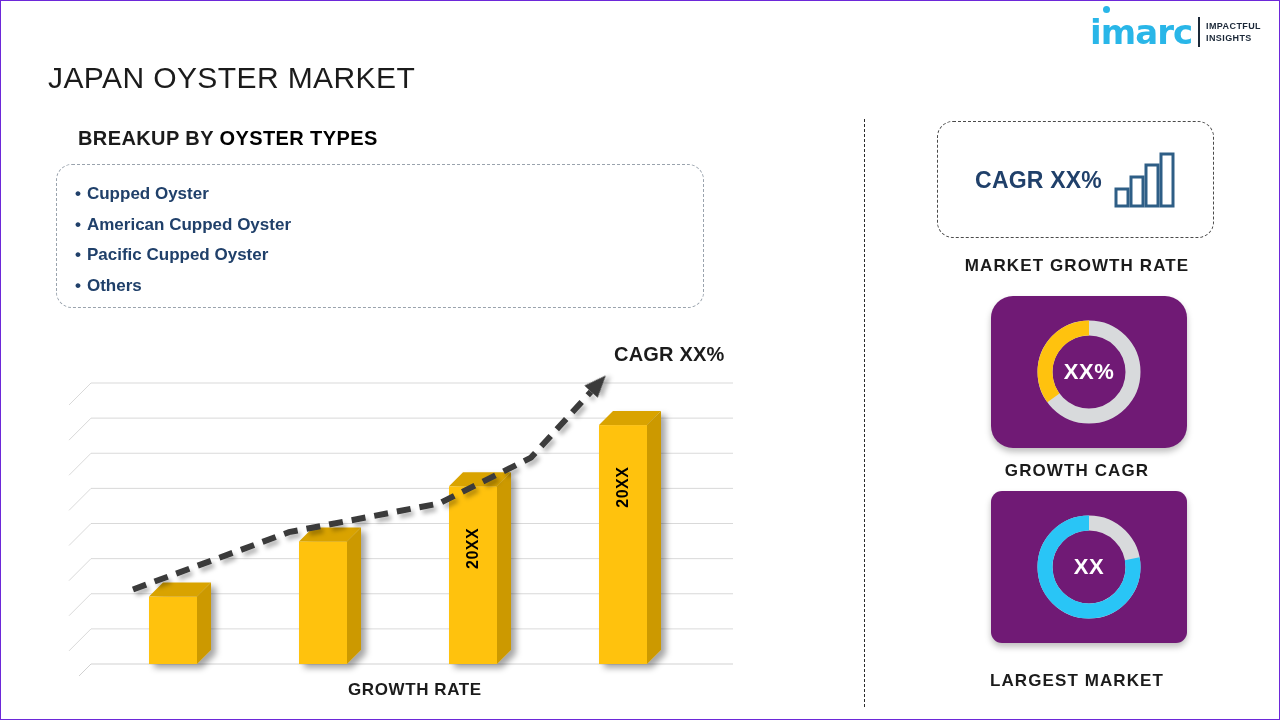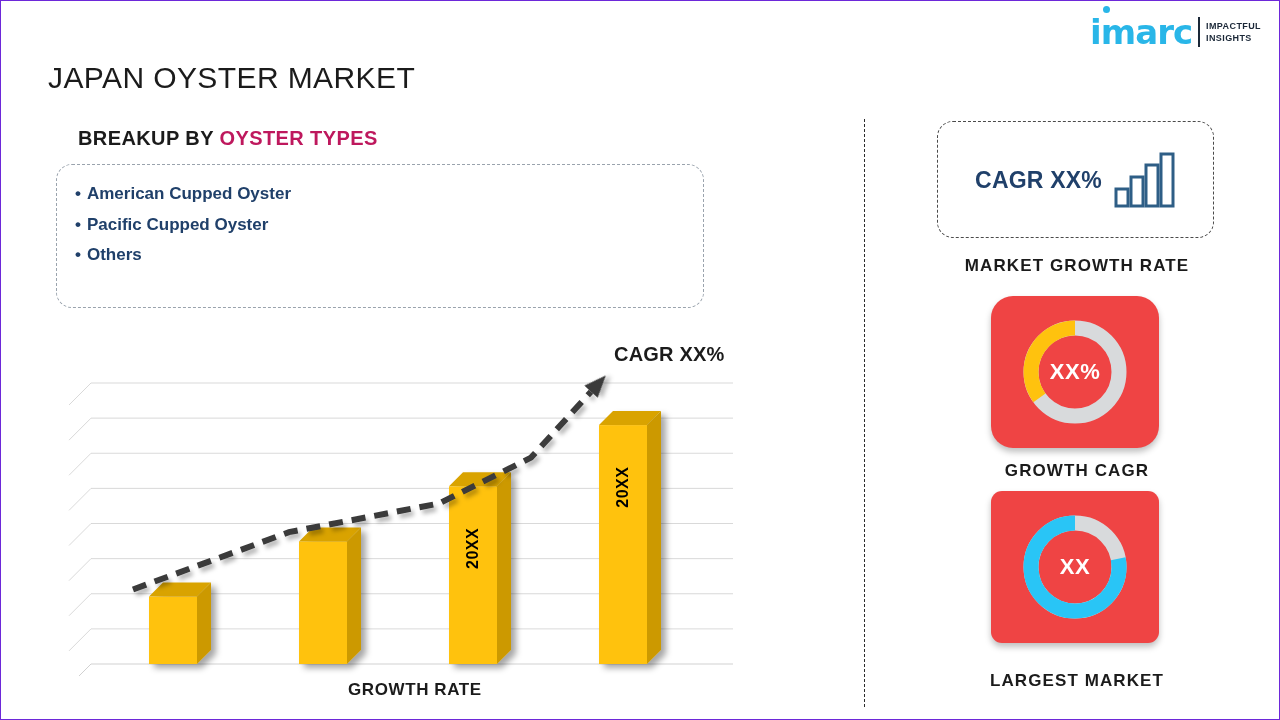--- a/index.html
+++ b/index.html
@@ -42,21 +42,21 @@
   #title{
     position:absolute; left:47px; top:60px;
     font-size:30px; font-weight:400; color:#1b1b1b;
     letter-spacing:.4px;
   }
   #subtitle{
     position:absolute; left:77px; top:126px;
     font-size:20px; font-weight:700; letter-spacing:.4px;
   }
   #subtitle .dark{color:#1b1b1b;}
-  #subtitle .blue{color:#be185d;margin-top:16px;}
+  #subtitle .blue{color:#000000;margin-top:16px;}
 
   
   #types-box{
     position:absolute; left:55px; top:163px;
     width:648px; height:144px;
     border:1.6px dashed #9aa3ad;
     border-radius:16px;
     box-sizing:border-box;
     padding:14px 0 0 18px;
   }
@@ -108,22 +108,22 @@
   }
   
   .right-caption{
     position:absolute; width:280px; left:936px;
     text-align:center;
     font-size:17px;font-weight:700;color:#1b1b1b;letter-spacing:1.1px;
   }
 
   .donut-card{
     position:absolute;
-    width:168px;height:152px;
-    background:#ef4444;
+    width:196px;height:152px;
+    background:#701a75;
     border-radius:22px;
     box-shadow:0 4px 6px rgba(0,0,0,.25);
     display:flex;align-items:center;justify-content:center;
   }
   #donut-card-1{left:990px;top:295px;}
   #donut-card-2{left:990px;top:490px;border-radius:11px;}
   .donut-center{
     position:absolute;
     color:#ffffff;font-weight:700;font-size:22px;letter-spacing:.5px;
   }
@@ -144,20 +144,23 @@
       <div>INSIGHTS</div>
     </div>
   </div>
 
   <div id="title">JAPAN OYSTER MARKET</div>
   <div id="subtitle">
     <span class="dark">BREAKUP BY </span><span class="blue">OYSTER TYPES</span>
   </div>
 
   <div id="types-box">
+    <div class="type-item">
+      <span class="bullet">•</span><span>Cupped Oyster</span>
+    </div>
     <div class="type-item">
       <span class="bullet">•</span><span>American Cupped Oyster</span>
     </div>
     <div class="type-item">
       <span class="bullet">•</span><span>Pacific Cupped Oyster</span>
     </div>
     <div class="type-item">
       <span class="bullet">•</span><span>Others</span>
     </div>
   </div>

